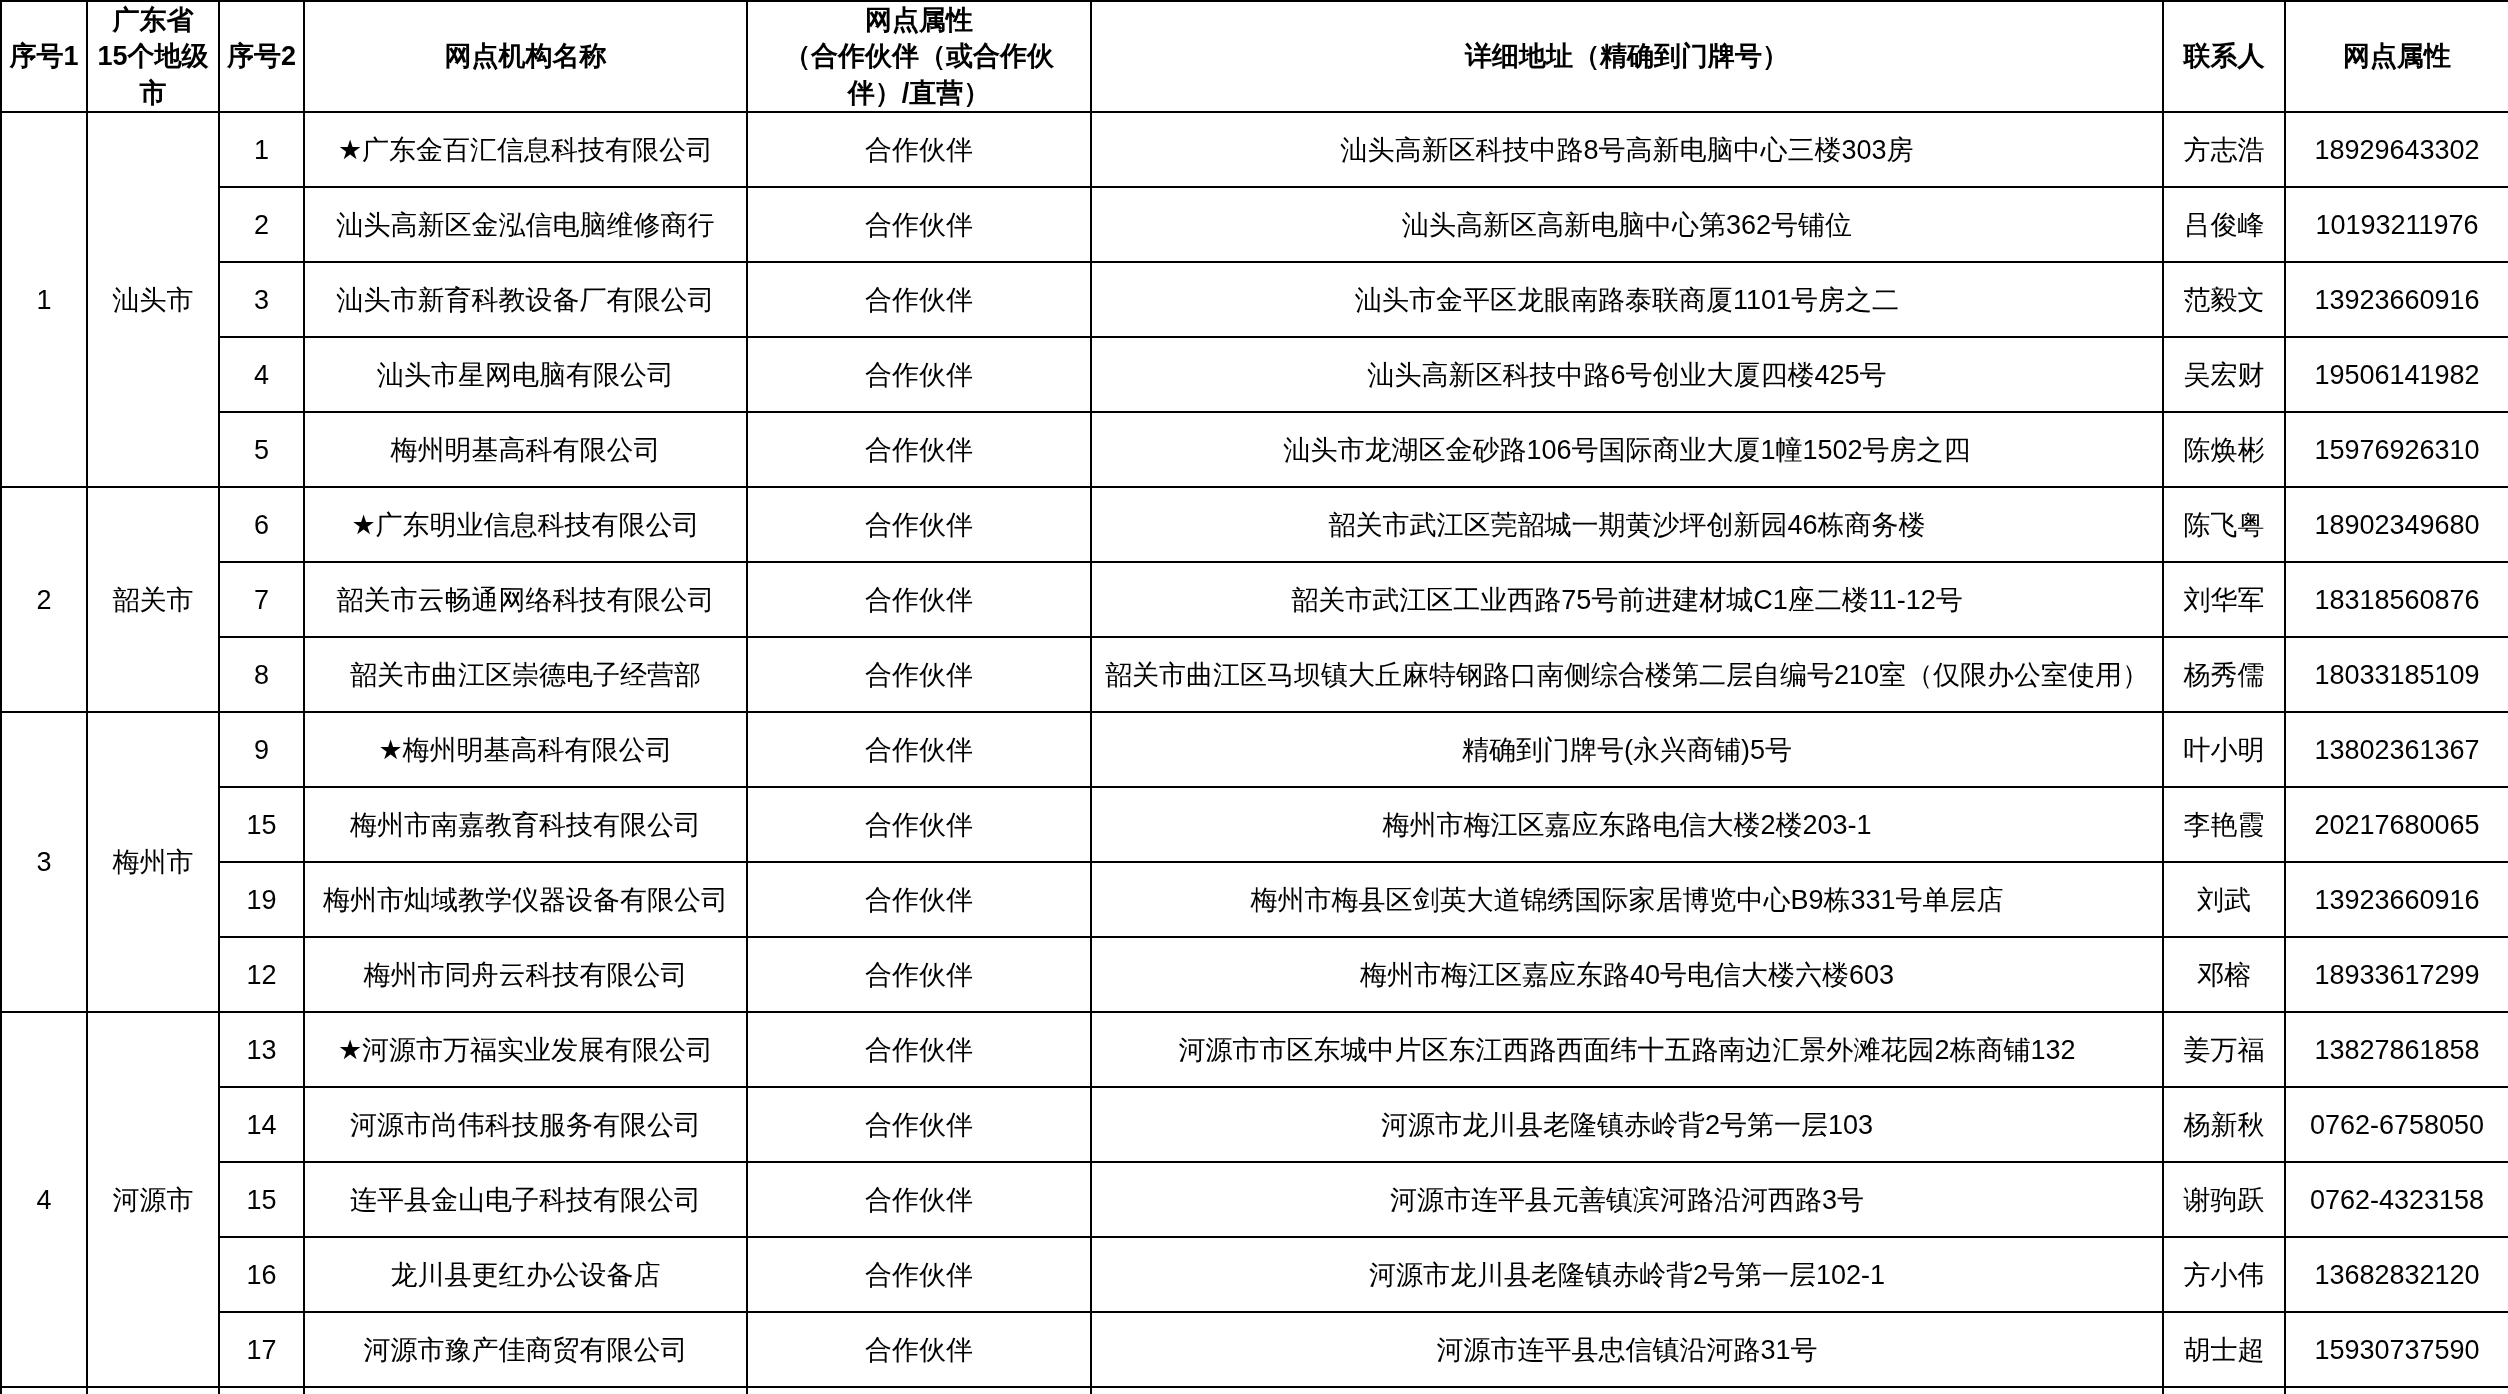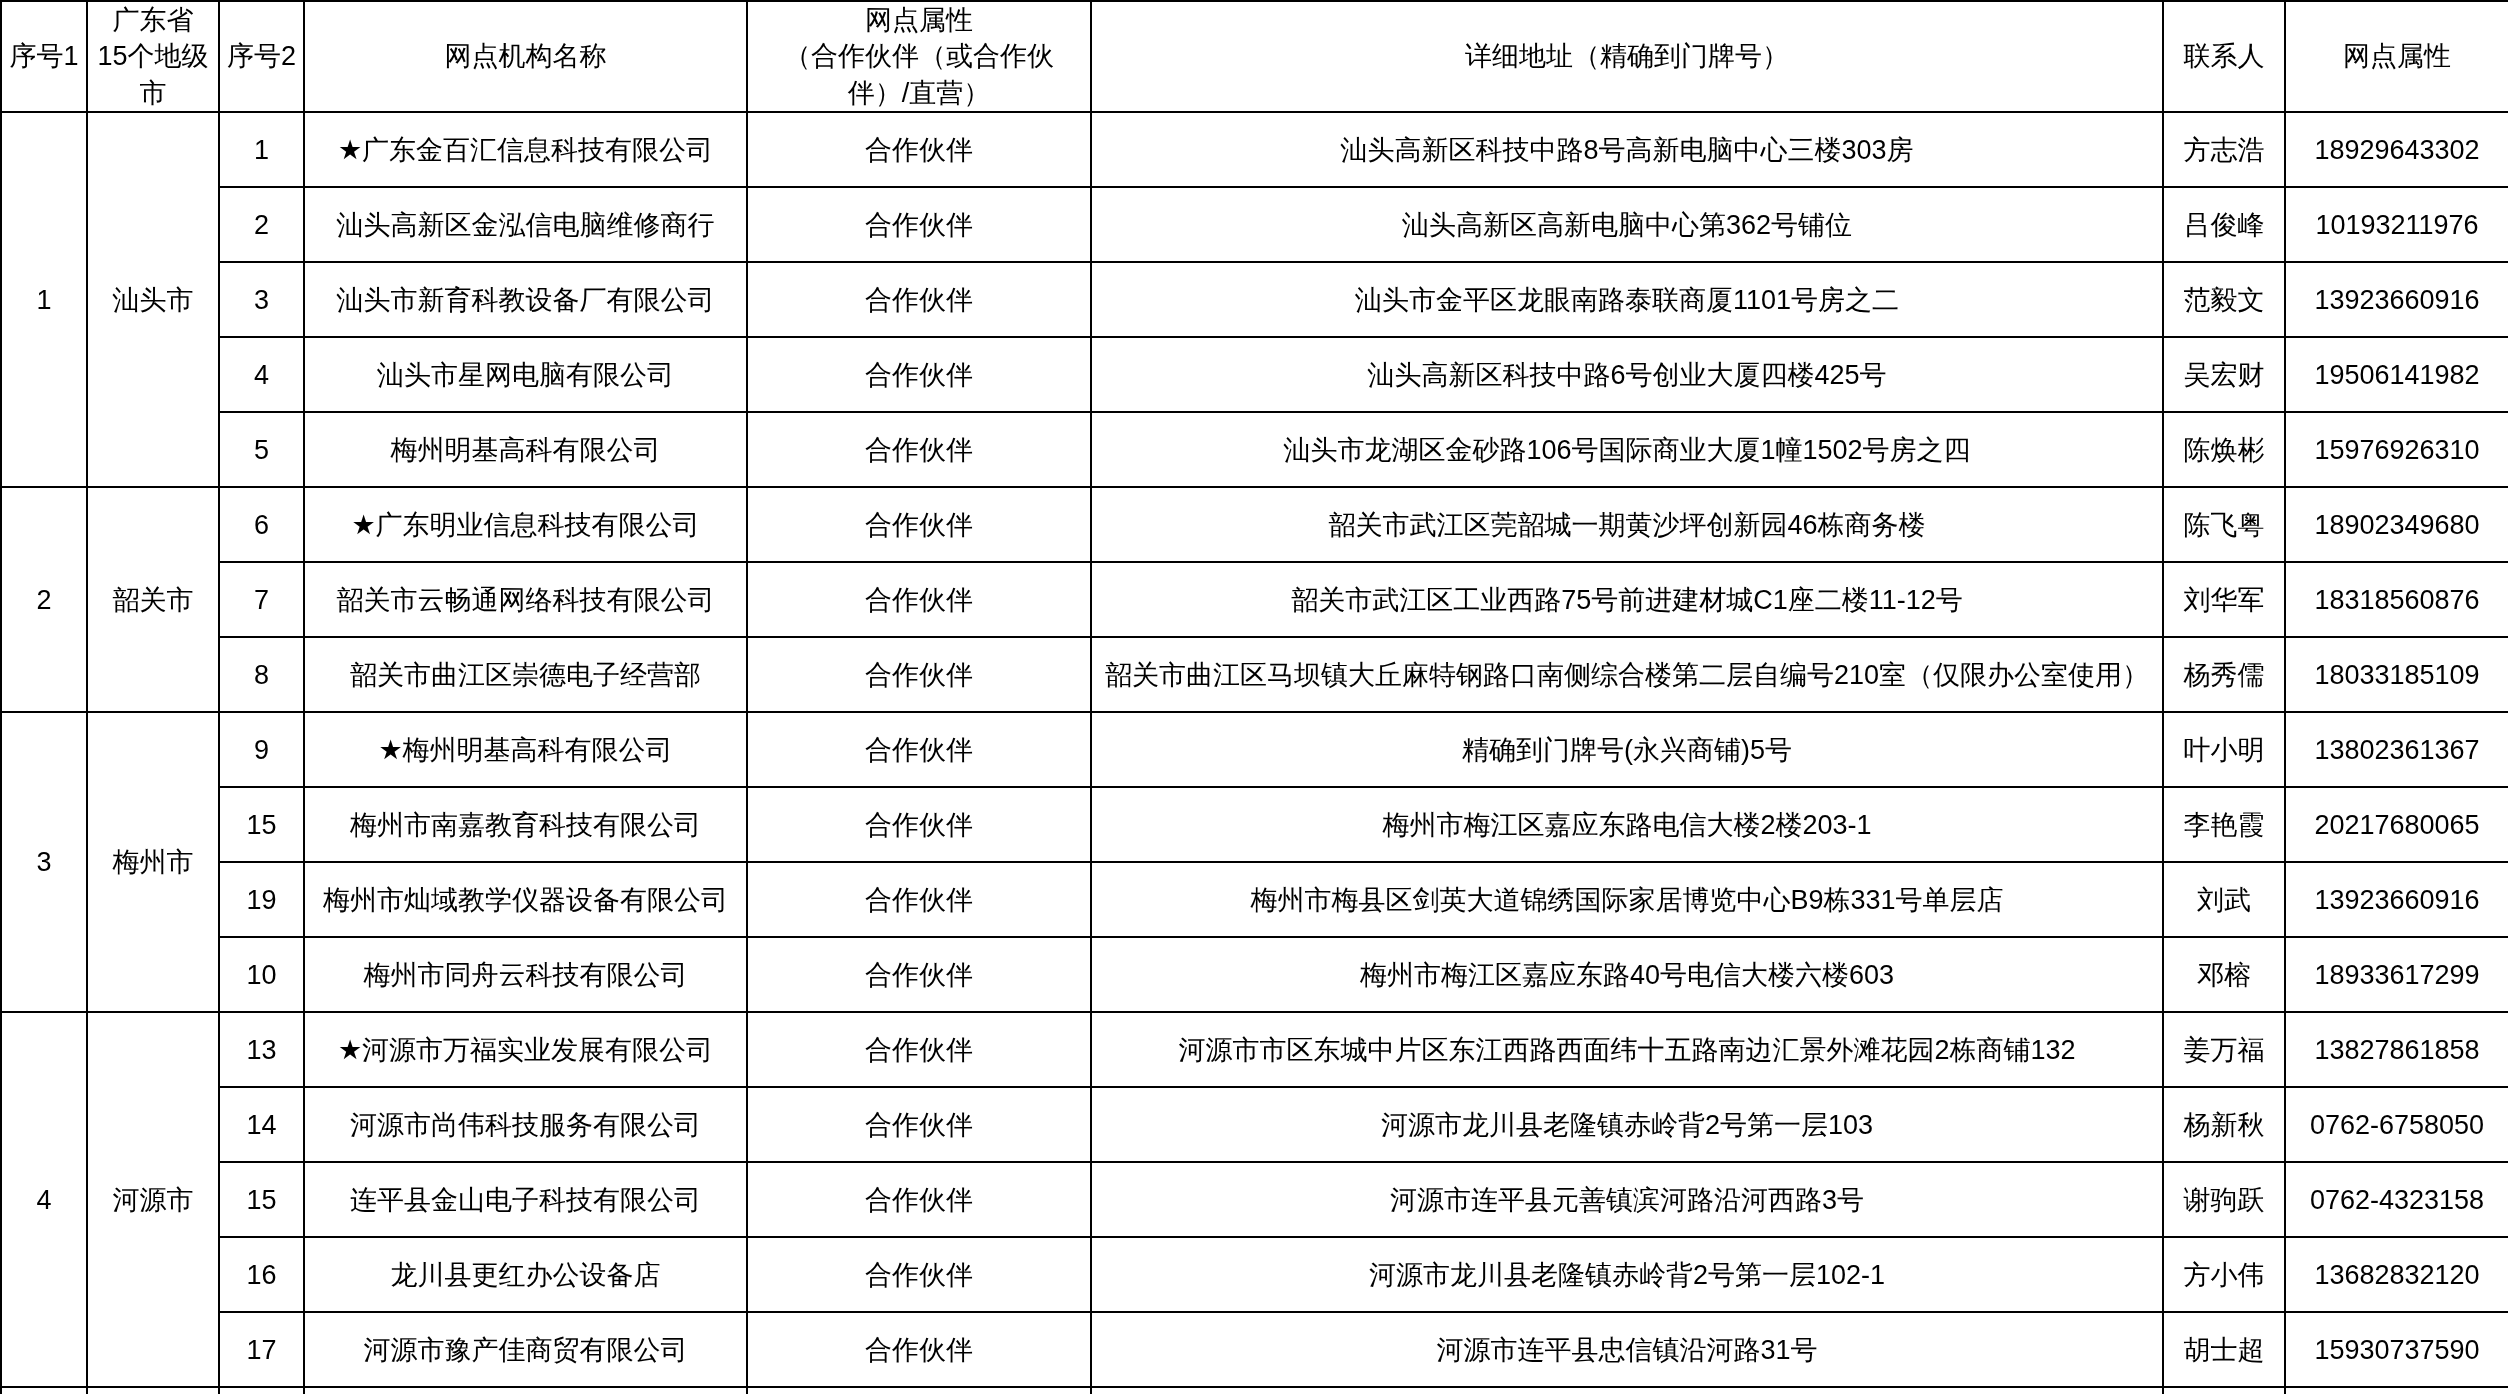--- a/index.html
+++ b/index.html
@@ -26,21 +26,21 @@
     padding: 0 6px;
     text-align: center;
     vertical-align: middle;
     overflow: hidden;
     font-size: 27px;
     line-height: 1.35;
     white-space: pre-line;
     font-weight: normal;
   }
   table.grid thead th {
-    font-weight: normal;
+    font-weight: bold;
     height: 100px;
   }
   table.grid tbody tr {
     height: 75px;
   }
   table.grid tbody tr.partial {
     height: 30px;
   }
   
 </style>
@@ -162,21 +162,21 @@
         </tr>
         <tr>
           <td>19</td>
           <td>梅州市灿域教学仪器设备有限公司</td>
           <td>合作伙伴</td>
           <td>梅州市梅县区剑英大道锦绣国际家居博览中心B9栋331号单层店</td>
           <td>刘武</td>
           <td>13923660916</td>
         </tr>
         <tr>
-          <td>10</td>
+          <td>12</td>
           <td>梅州市同舟云科技有限公司</td>
           <td>合作伙伴</td>
           <td>梅州市梅江区嘉应东路40号电信大楼六楼603</td>
           <td>邓榕</td>
           <td>18933617299</td>
         </tr>
         <tr>
           <td rowspan="5">4</td>
           <td rowspan="5">河源市</td>
           <td>13</td>

